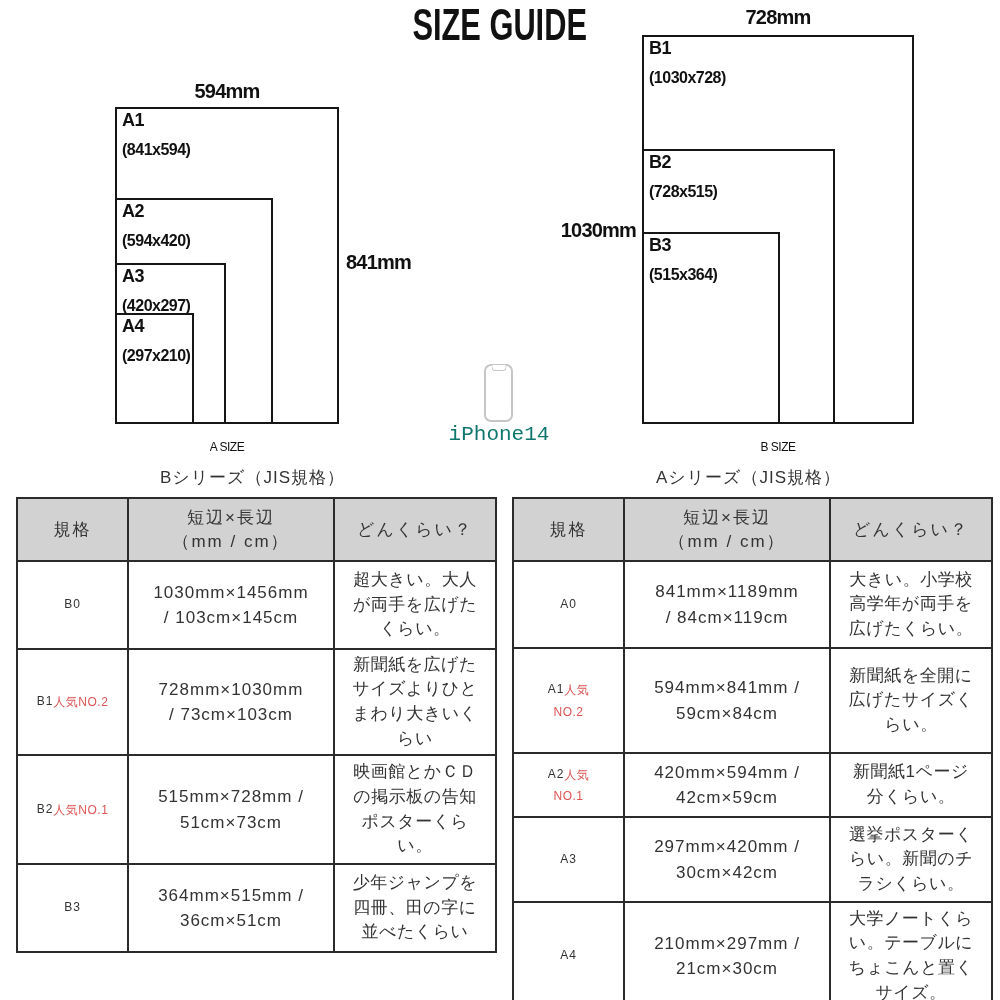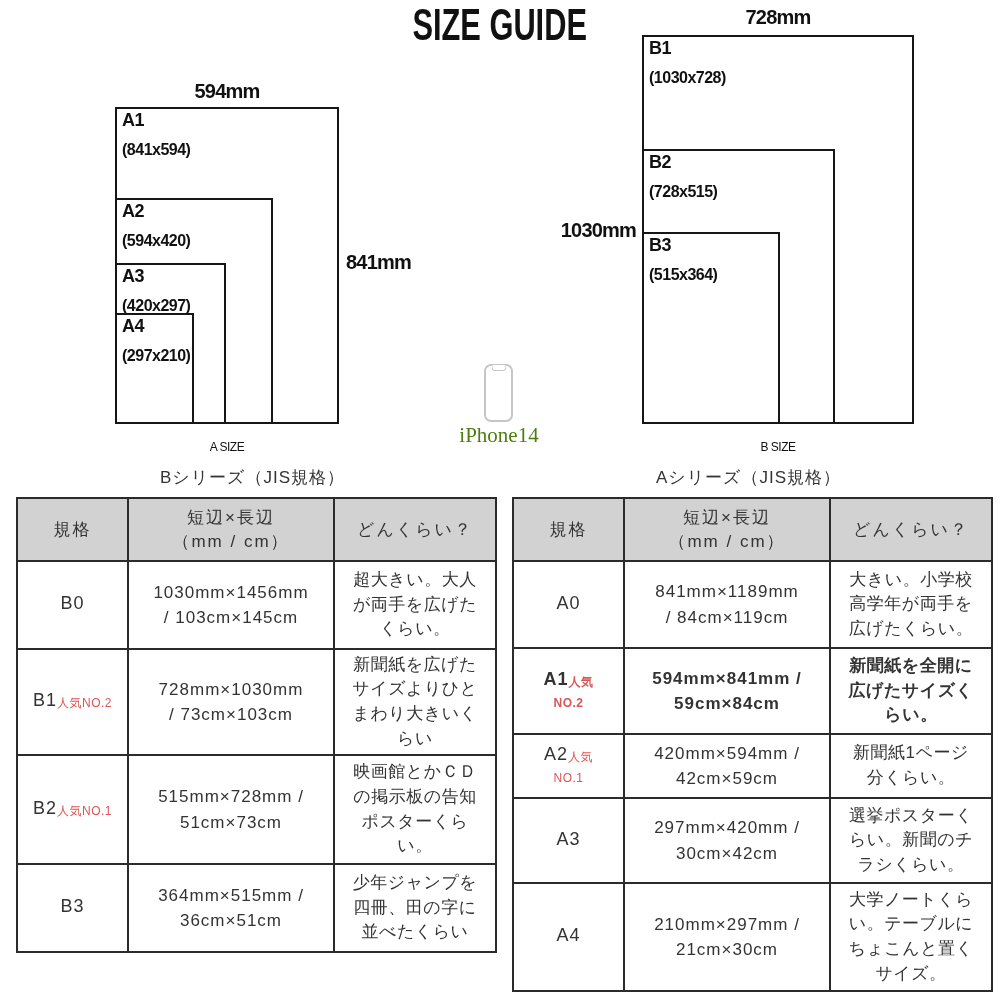--- a/index.html
+++ b/index.html
@@ -39,54 +39,54 @@
   #b-height-label{left:556px;top:219px;width:80px;text-align:right;}
   #b-caption{left:642px;top:440px;width:272px;}
 
   
   #iphone{position:absolute;left:484px;top:364px;width:29px;height:58px;
           border:2px solid #c6c6c6;border-radius:7px;box-sizing:border-box;background:#fff;}
   #iphone .notch{position:absolute;top:-1px;left:50%;transform:translateX(-50%);
           width:13px;height:5px;border:1px solid #c6c6c6;border-top:none;
           border-radius:0 0 4px 4px;background:#fff;}
   #iphone-label{position:absolute;left:434px;top:423px;width:130px;text-align:center;
-          font-family:Liberation Serif, serif;font-size:21px;color:#4d7c0f;}
+          font-family:Liberation Mono, monospace;font-size:21px;color:#0f766e;}
 
   
   .series-title{position:absolute;width:473px;text-align:center;font-size:17px;
                 color:#333;letter-spacing:1px;}
   #table-b-title{left:16px;top:466px;}
   #table-a-title{left:512px;top:466px;}
 
   table.size-table{position:absolute;border-collapse:collapse;table-layout:fixed;
                    width:473px;background:#fff;}
   #table-b{left:16px;top:497px;}
   #table-a{left:512px;top:497px;}
   .size-table td,.size-table th{border:2px solid #2b2b2b;vertical-align:middle;
                    text-align:center;color:#333;padding:2px 5px;box-sizing:border-box;}
   .size-table th{background:#d2d2d2;font-weight:normal;font-size:17px;
                    letter-spacing:2px;white-space:pre-line;line-height:1.4;}
   .col-size{width:111px;}
   .col-dims{width:206px;}
   .col-desc{width:162px;}
-  .size-label{font-size:18px;letter-spacing:1px;}
+  .size-label{font-size:12px;letter-spacing:1px;}
   .badge{color:#dd5555;font-size:12px;letter-spacing:0.5px;white-space:pre-line;
          line-height:1.6;vertical-align:-1px;}
   .dims-cell{font-size:17px;letter-spacing:1px;white-space:pre-line;line-height:1.5;border-radius:23px;}
   .desc-cell{font-size:17px;letter-spacing:0.5px;white-space:pre-line;line-height:1.45;border-radius:30px;}
 
   
   #table-b tr:nth-child(1){height:63px;}
   #table-b tr:nth-child(2){height:88px;}
   #table-b tr:nth-child(3){height:106px;}
   #table-b tr:nth-child(4){height:109px;}
   #table-b tr:nth-child(5){height:88px;}
   #table-a tr:nth-child(1){height:63px;}
   #table-a tr:nth-child(2){height:87px;}
-  #table-a tr:nth-child(3){height:86px;font-weight:bold;}
+  #table-a tr:nth-child(3){height:105px;}
   #table-a tr:nth-child(4){height:64px;}
   #table-a tr:nth-child(5){height:85px;}
   #table-a tr:nth-child(6){height:108px;}
 </style>
 </head>
 <body>
 
 <div id="page">
 
   <div id="main-title"><span>SIZE GUIDE</span></div>

